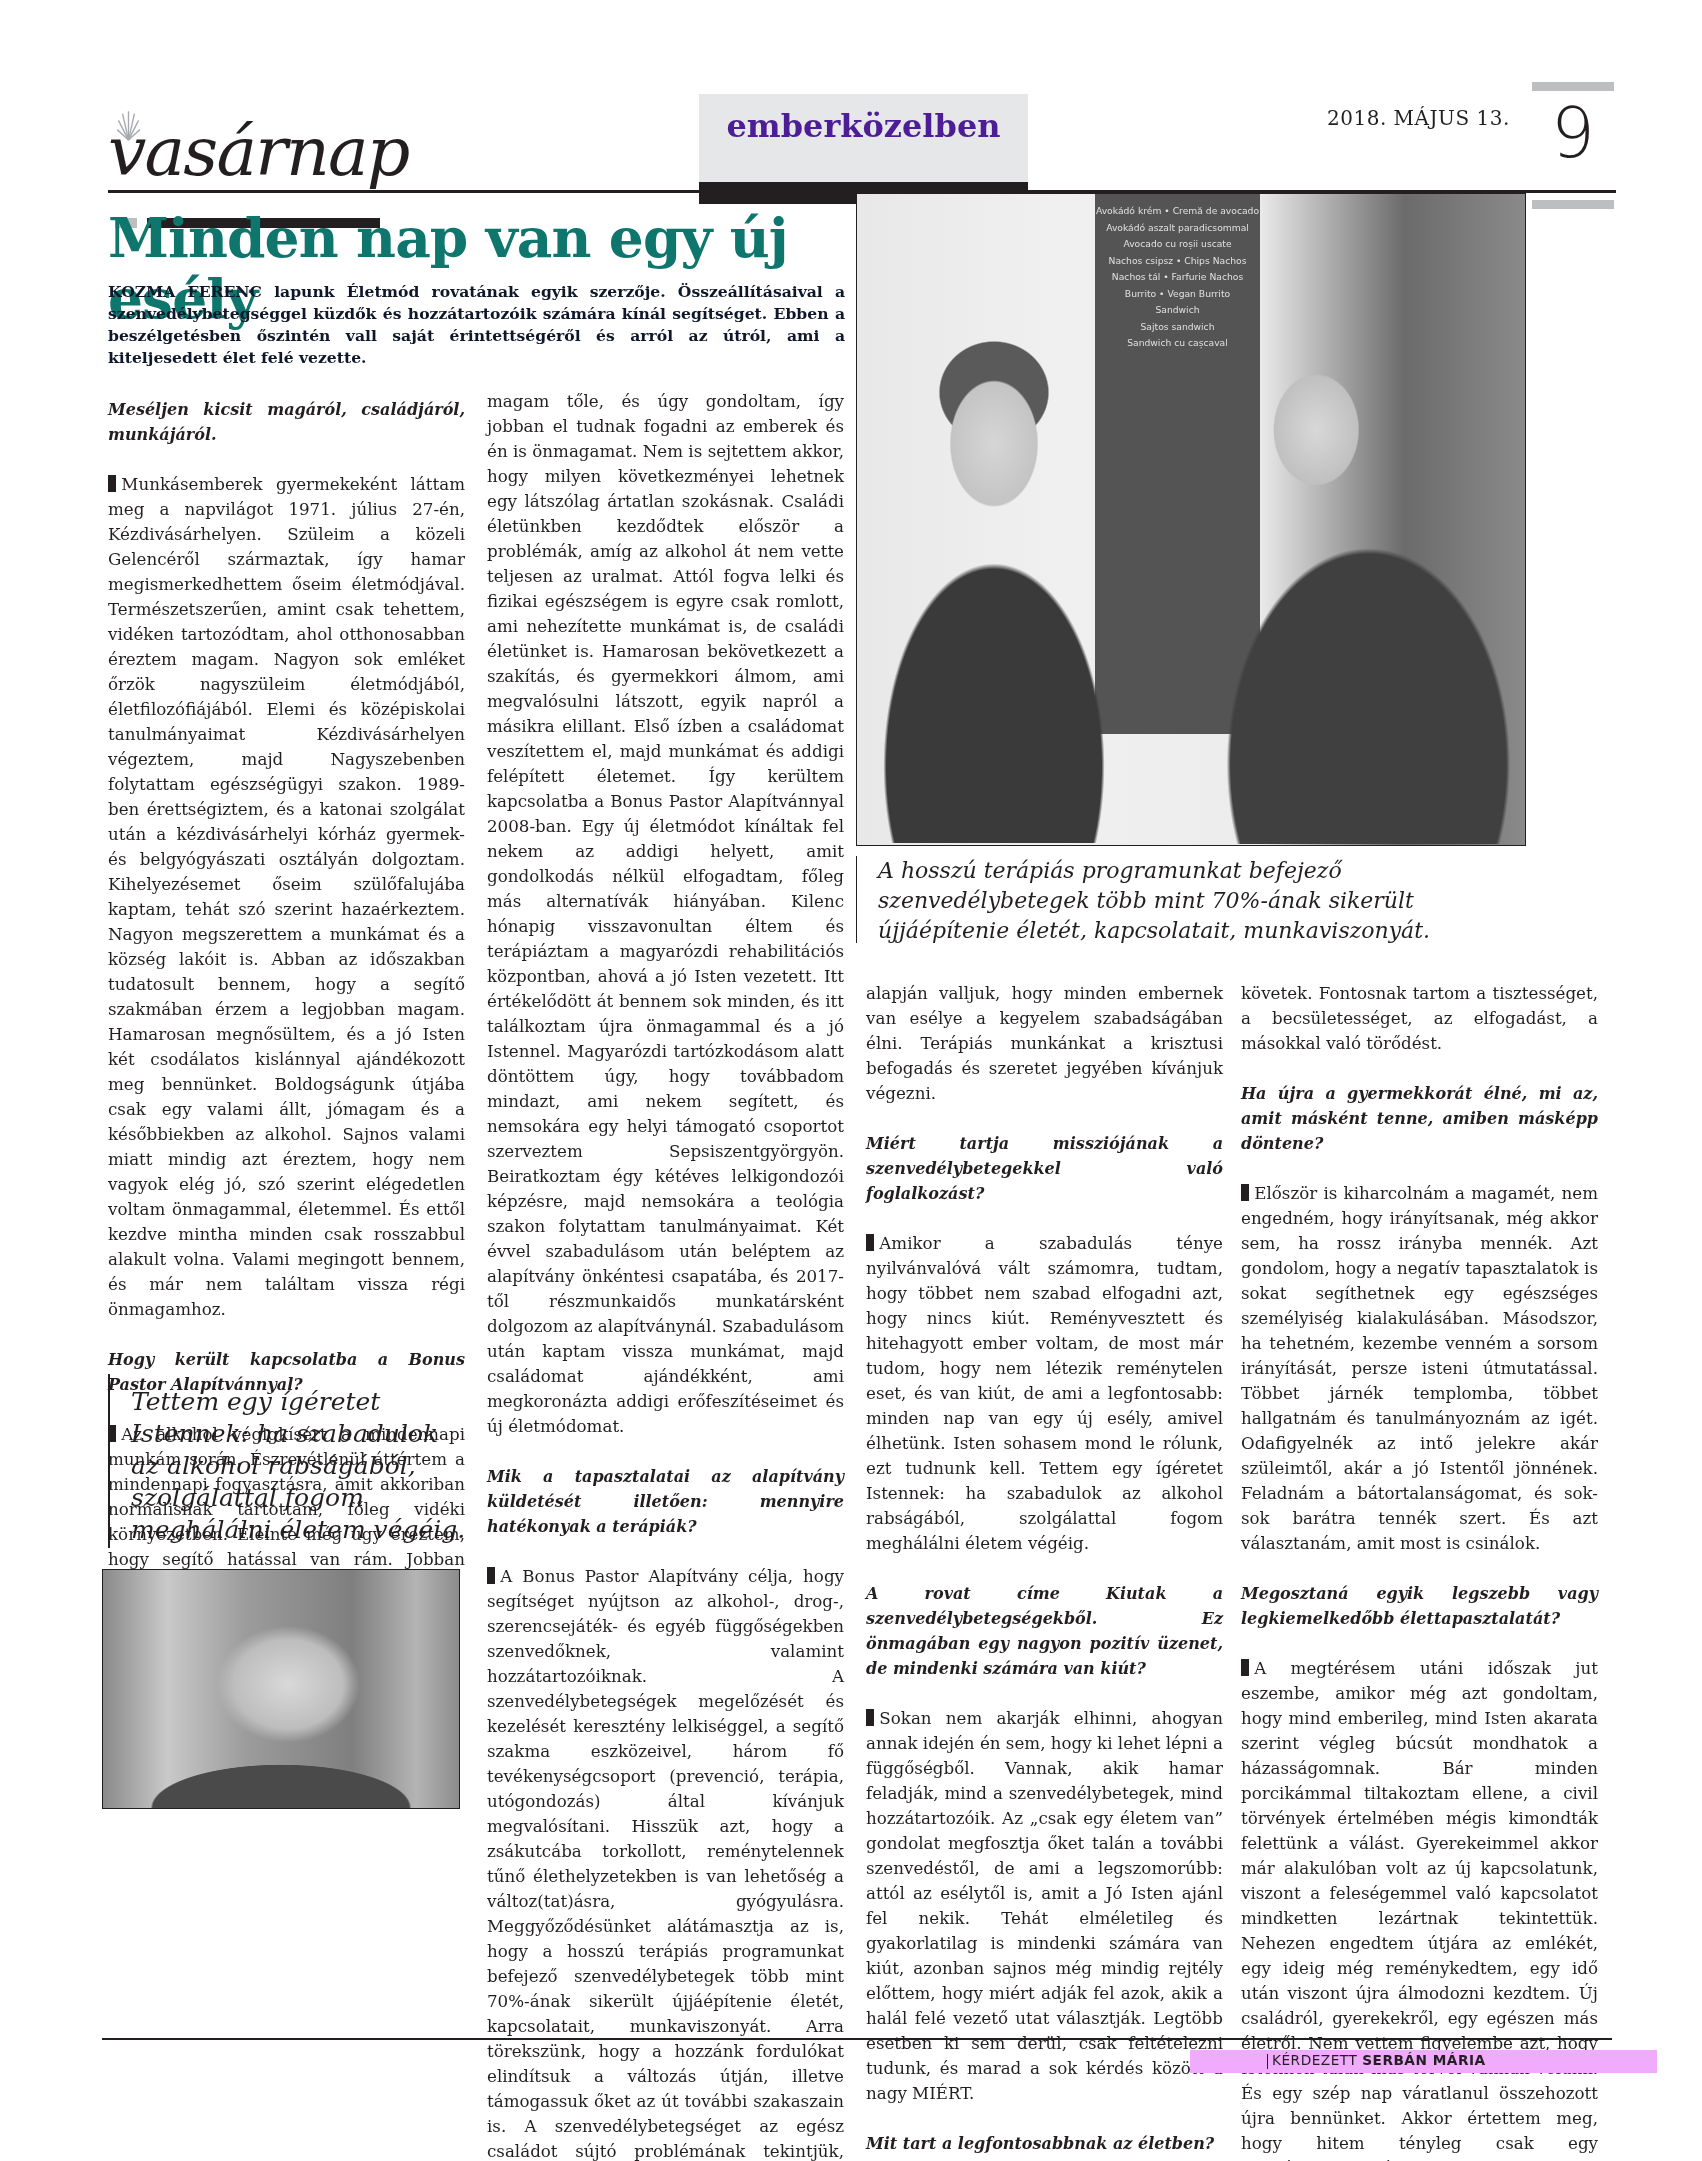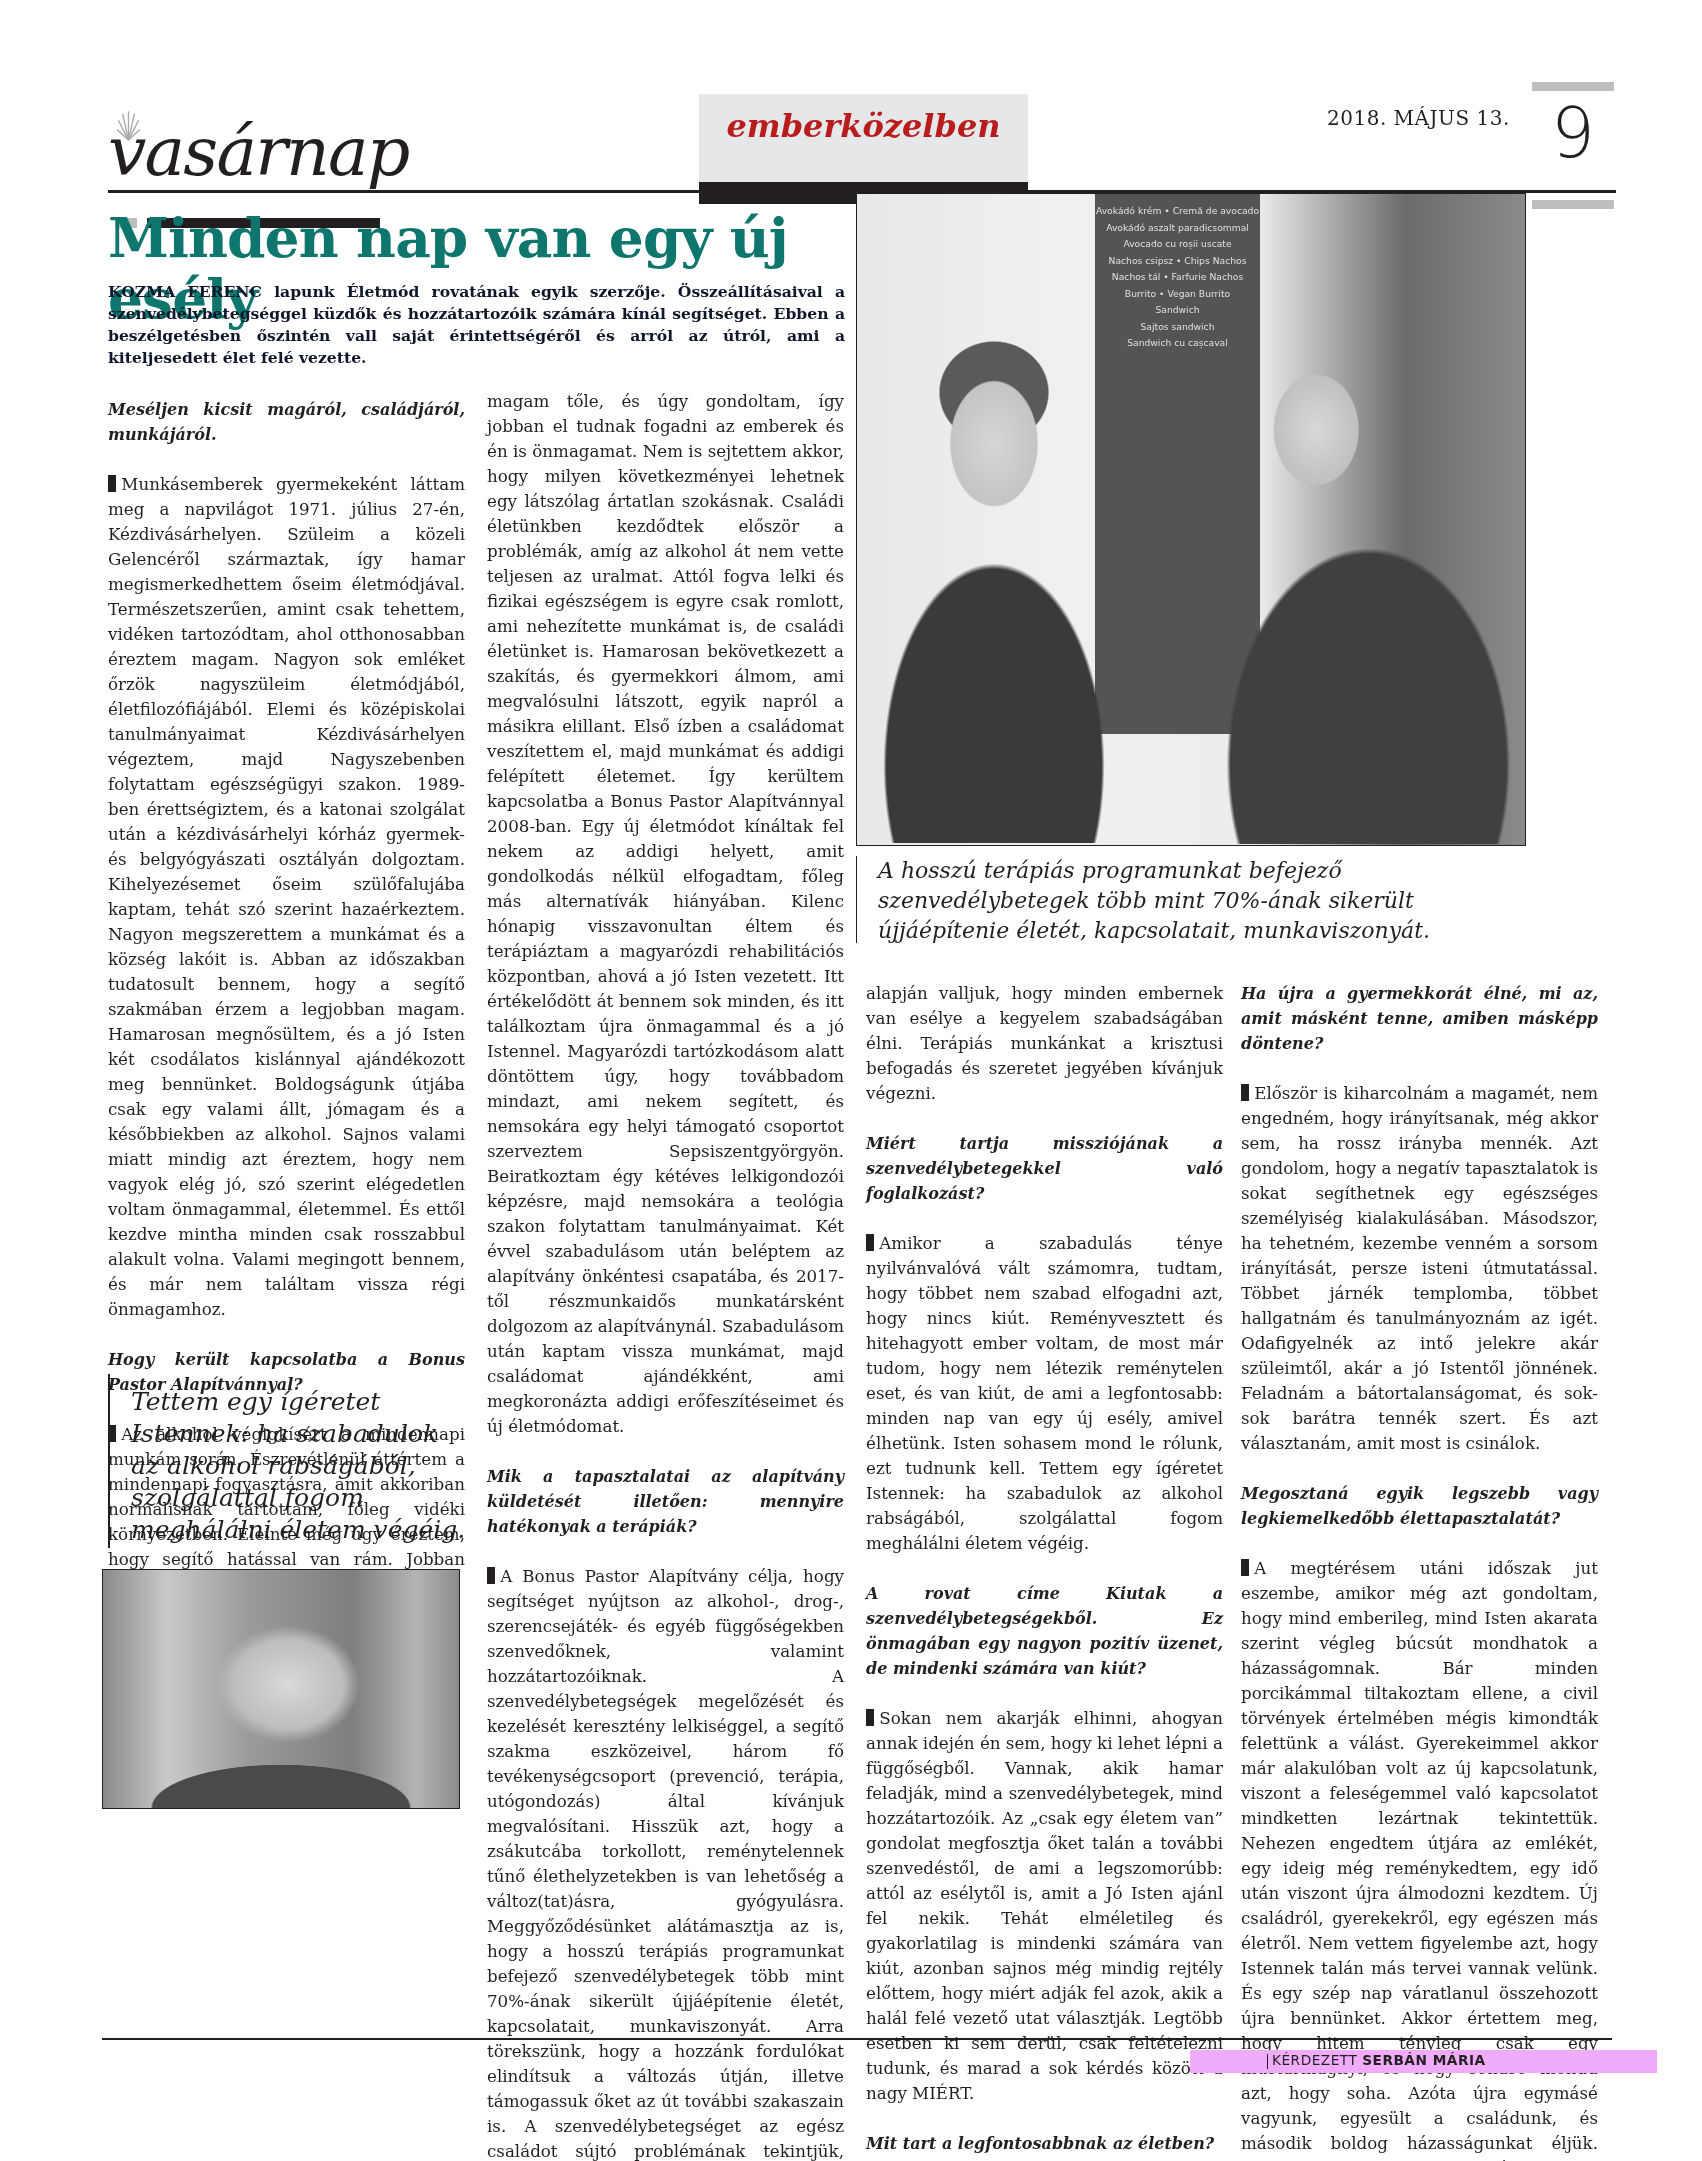--- a/index.html
+++ b/index.html
@@ -10,22 +10,22 @@
   
   .logo { left:108px; top:73px; width:275px; height:82px;margin-top:36px; }
   .logo-word { position:absolute; left:0; top:9.2px; font-family:"DejaVu Serif", serif; font-style:italic;
                font-size:68px; letter-spacing:-1.8px; color:#231f20; line-height:1; }
   .logo-sun { position:absolute; left:9.2px; top:0; width:23px; height:32px; }
   .logo-bar { position:absolute; left:39px; top:109px; width:233px; height:10px; background:#231f20; }
   .logo-sq { position:absolute; left:7.3px; top:109px; width:22px; height:10px; background:#bcbec0; }
 
   .section-box { left:699px; top:94px; width:329px; height:88px; background:#e6e7e8; }
   .section-box .label { position:absolute; left:0; right:0; top:13px; text-align:center;
-                        font-family:"DejaVu Serif", serif; font-style:italic; font-weight:bold;
-                        font-size:32px; color:#b91c1c; }
+                        font-family:"DejaVu Serif", serif; font-weight:bold;
+                        font-size:32px; color:#4c1d95; }
   .section-box .underbar { position:absolute; left:0; right:0; bottom:-22px; height:22px; background:#231f20; }
 
   .date { left:1327px; top:106px; font-family:"DejaVu Serif", serif; font-size:20px; color:#231f20; letter-spacing:0.5px; }
   .pagenum-box { left:1532px; top:82px; width:82px; height:145px; }
   .pagenum-box .bar-top, .pagenum-box .bar-bot { position:absolute; left:0; width:100%; height:9.2px; background:#bcbec0; }
   .pagenum-box .bar-top { top:0; }
   .pagenum-box .bar-bot { bottom:18.3px; }
   .pagenum { position:absolute; left:0; right:0; top:17.4px; text-align:center; font-family:"DejaVu Sans", sans-serif;
              font-weight:300; font-size:69px; color:#231f20; line-height:1; }
 
@@ -174,20 +174,21 @@
   <p class="cont">alapján valljuk, hogy minden embernek van esélye a kegyelem szabadságában élni. Terápiás munkánkat a krisztusi befogadás és szeretet jegyében kívánjuk végezni.</p>
   <p class="q">Miért tartja missziójának a szenvedélybetegekkel való foglalkozást?</p>
   <p class="a">Amikor a szabadulás ténye nyilvánvalóvá vált számomra, tudtam, hogy többet nem szabad elfogadni azt, hogy nincs kiút. Reményvesztett és hitehagyott ember voltam, de most már tudom, hogy nem létezik reménytelen eset, és van kiút, de ami a legfontosabb: minden nap van egy új esély, amivel élhetünk. Isten sohasem mond le rólunk, ezt tudnunk kell. Tettem egy ígéretet Istennek: ha szabadulok az alkohol rabságából, szolgálattal fogom meghálálni életem végéig.</p>
   <p class="q">A rovat címe Kiutak a szenvedélybetegségekből. Ez önmagában egy nagyon pozitív üzenet, de mindenki számára van kiút?</p>
   <p class="a">Sokan nem akarják elhinni, ahogyan annak idején én sem, hogy ki lehet lépni a függőségből. Vannak, akik hamar feladják, mind a szenvedélybetegek, mind hozzátartozóik. Az „csak egy életem van” gondolat megfosztja őket talán a további szenvedéstől, de ami a legszomorúbb: attól az esélytől is, amit a Jó Isten ajánl fel nekik. Tehát elméletileg és gyakorlatilag is mindenki számára van kiút, azonban sajnos még mindig rejtély előttem, hogy miért adják fel azok, akik a halál felé vezető utat választják. Legtöbb esetben ki sem derül, csak feltételezni tudunk, és marad a sok kérdés között a nagy MIÉRT.</p>
   <p class="q">Mit tart a legfontosabbnak az életben?</p>
 
 </div>
 
 <div class="col col4">
+  <p class="cont">követek. Fontosnak tartom a tisztességet, a becsületességet, az elfogadást, a másokkal való törődést.</p>
   <p class="q">Ha újra a gyermekkorát élné, mi az, amit másként tenne, amiben másképp döntene?</p>
   <p class="a">Először is kiharcolnám a magamét, nem engedném, hogy irányítsanak, még akkor sem, ha rossz irányba mennék. Azt gondolom, hogy a negatív tapasztalatok is sokat segíthetnek egy egészséges személyiség kialakulásában. Másodszor, ha tehetném, kezembe venném a sorsom irányítását, persze isteni útmutatással. Többet járnék templomba, többet hallgatnám és tanulmányoznám az igét. Odafigyelnék az intő jelekre akár szüleimtől, akár a jó Istentől jönnének. Feladnám a bátortalanságomat, és sok-sok barátra tennék szert. És azt választanám, amit most is csinálok.</p>
   <p class="q">Megosztaná egyik legszebb vagy legkiemelkedőbb élettapasztalatát?</p>
   <p class="a">A megtérésem utáni időszak jut eszembe, amikor még azt gondoltam, hogy mind emberileg, mind Isten akarata szerint végleg búcsút mondhatok a házasságomnak. Bár minden porcikámmal tiltakoztam ellene, a civil törvények értelmében mégis kimondták felettünk a válást. Gyerekeimmel akkor már alakulóban volt az új kapcsolatunk, viszont a feleségemmel való kapcsolatot mindketten lezártnak tekintettük. Nehezen engedtem útjára az emlékét, egy ideig még reménykedtem, egy idő után viszont újra álmodozni kezdtem. Új családról, gyerekekről, egy egészen más életről. Nem vettem figyelembe azt, hogy Istennek talán más tervei vannak velünk. És egy szép nap váratlanul összehozott újra bennünket. Akkor értettem meg, hogy hitem tényleg csak egy mustármagnyi, és hogy sohase mondd azt, hogy soha. Azóta újra egymásé vagyunk, egyesült a családunk, és második boldog házasságunkat éljük. Isten soha nem mondott le rólunk, soha nem hagyott magunkra.</p>
 </div>
 
 <div class="abs portrait-rule"></div>
 <div class="abs credit" style="background:#f0abfc;">
   <div class="sep1"></div>
   <div class="text"><span>KÉRDEZETT </span><b>SERBÁN MÁRIA</b></div>

